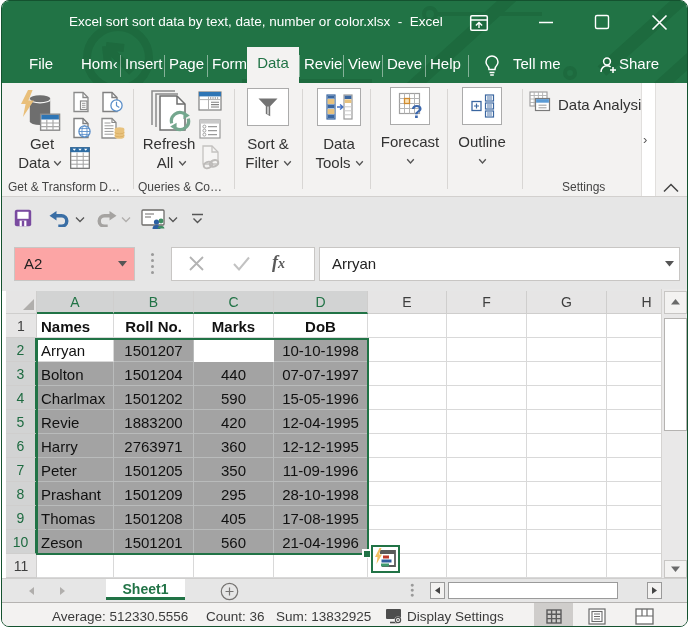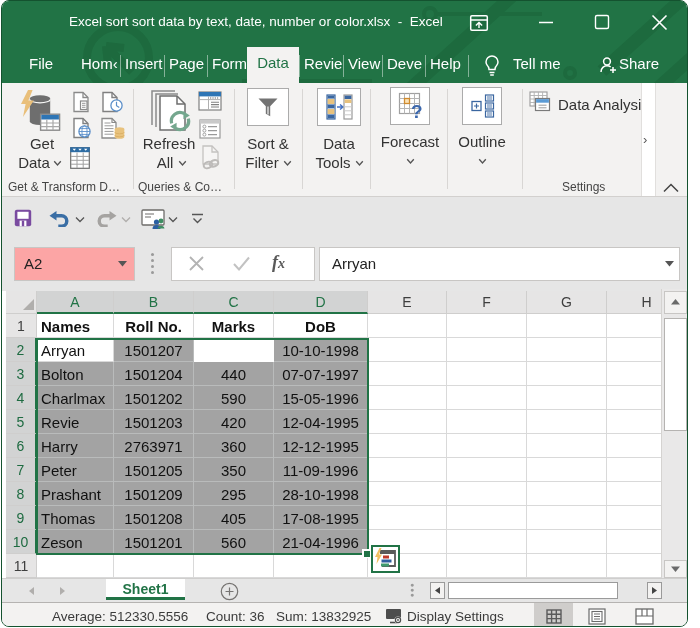--- a/index.html
+++ b/index.html
@@ -391,21 +391,21 @@
     <div class="cell" style="left:605px;top:73px;width:80px"></div>
     <div class="cell lft fill" style="left:35px;top:97px;width:77px">Charlmax</div>
     <div class="cell ctr fill" style="left:112px;top:97px;width:80px">1501202</div>
     <div class="cell ctr fill" style="left:192px;top:97px;width:80px">590</div>
     <div class="cell ctr fill" style="left:272px;top:97px;width:94px">15-05-1996</div>
     <div class="cell" style="left:366px;top:97px;width:79px"></div>
     <div class="cell" style="left:445px;top:97px;width:80px"></div>
     <div class="cell" style="left:525px;top:97px;width:80px"></div>
     <div class="cell" style="left:605px;top:97px;width:80px"></div>
     <div class="cell lft fill" style="left:35px;top:121px;width:77px">Revie</div>
-    <div class="cell ctr fill" style="left:112px;top:121px;width:80px">1501203</div>
+    <div class="cell ctr fill" style="left:112px;top:121px;width:80px">1883200</div>
     <div class="cell ctr fill" style="left:192px;top:121px;width:80px">420</div>
     <div class="cell ctr fill" style="left:272px;top:121px;width:94px">12-04-1995</div>
     <div class="cell" style="left:366px;top:121px;width:79px"></div>
     <div class="cell" style="left:445px;top:121px;width:80px"></div>
     <div class="cell" style="left:525px;top:121px;width:80px"></div>
     <div class="cell" style="left:605px;top:121px;width:80px"></div>
     <div class="cell lft fill" style="left:35px;top:145px;width:77px">Harry</div>
     <div class="cell ctr fill" style="left:112px;top:145px;width:80px">2763971</div>
     <div class="cell ctr fill" style="left:192px;top:145px;width:80px">360</div>
     <div class="cell ctr fill" style="left:272px;top:145px;width:94px">12-12-1995</div>

